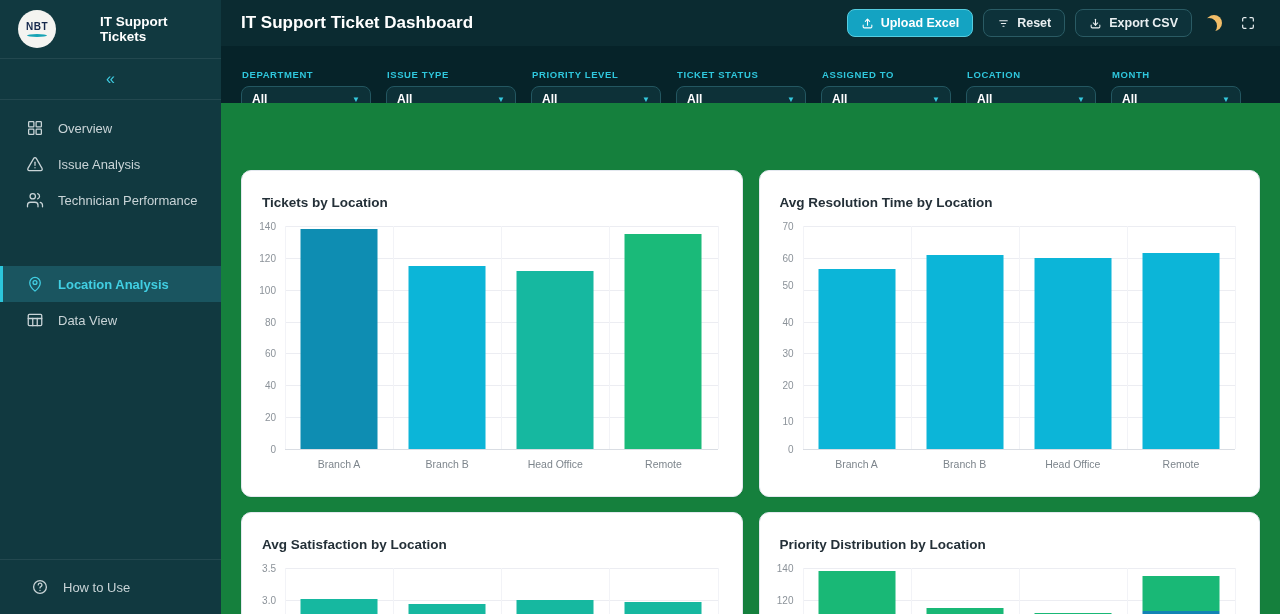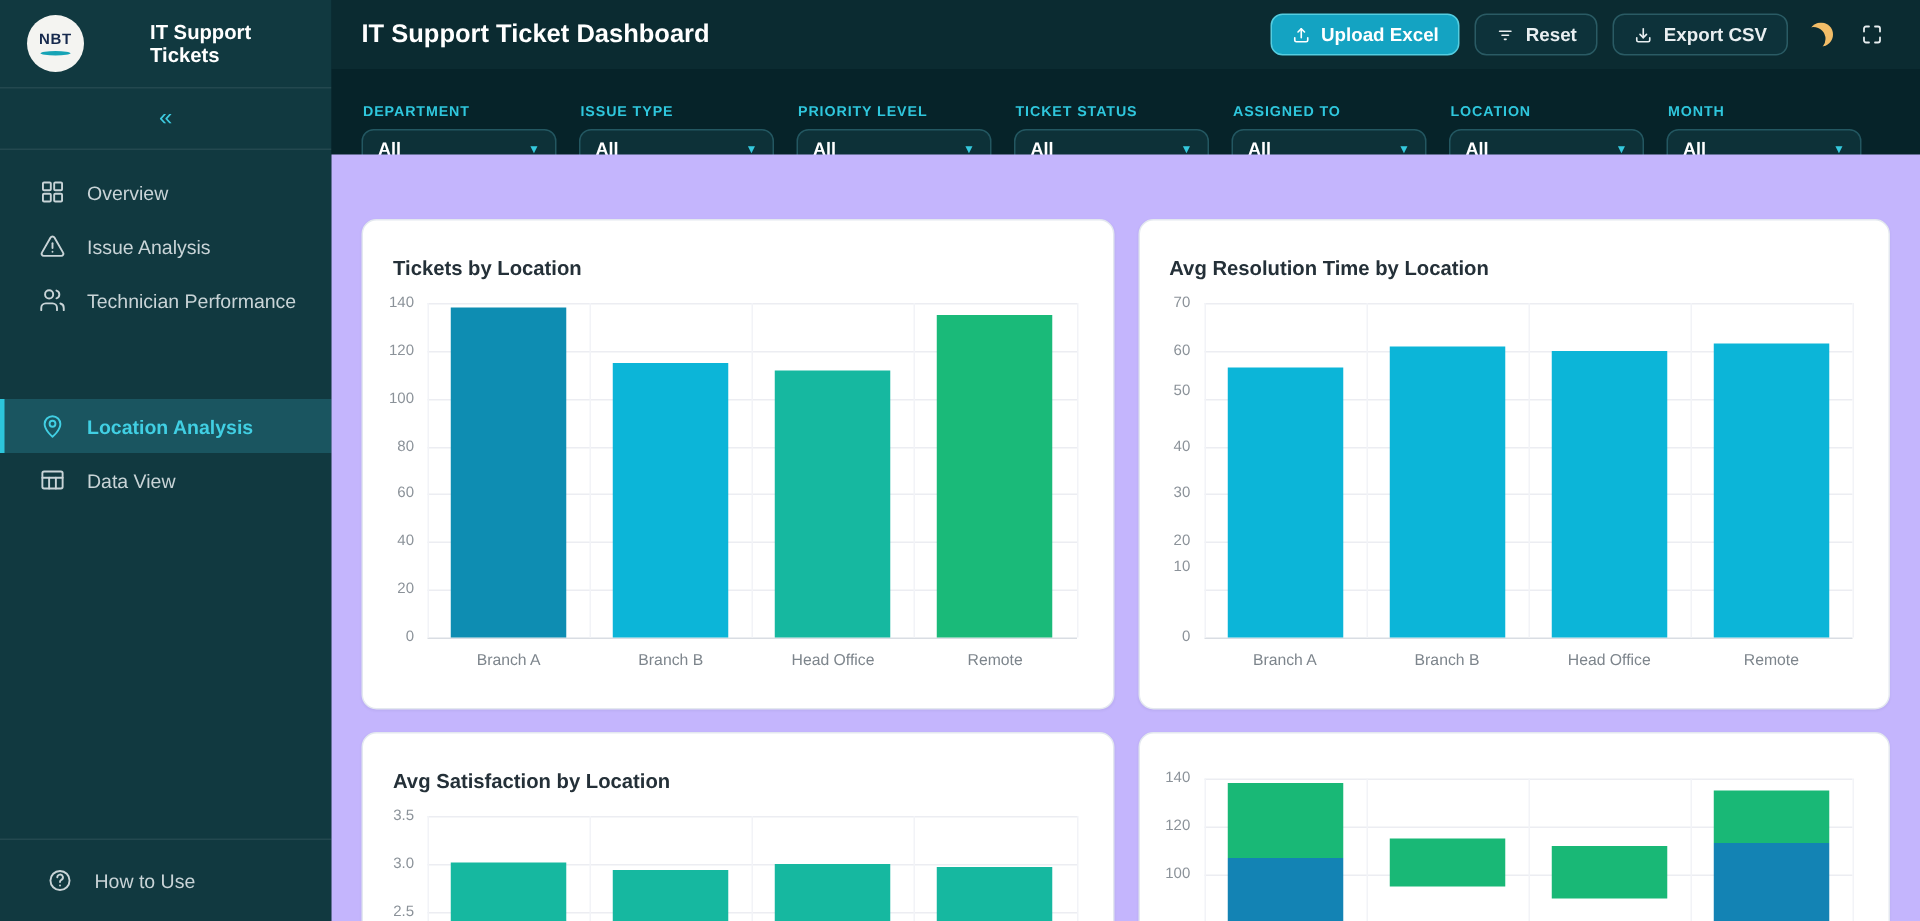--- a/index.html
+++ b/index.html
@@ -34,21 +34,21 @@
   .icon-btn { background:none; border:none; cursor:pointer; display:flex; align-items:center; justify-content:center; width:24px; height:24px; }
   .moon { width:16px; height:16px; border-radius:50%; box-shadow:inset -5px 3px 0 0 #f2bd68; }
   .fs-svg { width:16px; height:16px; stroke:#e8eef0; fill:none; stroke-width:1.8; stroke-linecap:round; }
 
   .filterbar { height:57px; background:#062329; display:flex; gap:15px; padding:8px 20px 0; }
   .filter { width:130px; }
   .filter-label { color:#2fc7dd; font-size:9.5px; font-weight:700; letter-spacing:.6px; margin:15px 0 6px 1px; }
   .filter-select { height:26px; background:#0d3138; border:1px solid #235761; border-radius:8px; display:flex; align-items:center; justify-content:space-between; padding:0 10px; color:#ffffff; font-size:12px; font-weight:700; cursor:pointer; }
   .caret { color:#35c9de; font-size:8px; }
 
-  .content { flex:1; background:#c4b5fd; overflow:hidden; padding:43px 20px 0; display:grid; grid-template-columns:1fr 1fr; grid-template-rows:327px 327px; gap:15px 16px; }
+  .content { flex:1; background:#15803d; overflow:hidden; padding:67px 20px 0; display:grid; grid-template-columns:1fr 1fr; grid-template-rows:327px 327px; gap:15px 16px; }
   .card { background:#ffffff; border:1px solid #e3e8ef; border-radius:10px; padding:18px 18px 0; box-shadow:0 1px 2px rgba(16,24,40,.05); }
   .chart-title { font-size:13.5px; font-weight:700; color:#243038; margin:6px 0 16px 2px; }
   .plot { position:relative; height:223px; margin:12px 6px 0 25px; }
   .gridline-h { position:absolute; left:0; right:0; height:1px; background:#ecedf2; }
   .gridline-h.axis { background:#d9dde3; }
   .gridline-v { position:absolute; top:0; bottom:0; width:1px; background:#f2f3f7; }
   .ytick { position:absolute; right:calc(100% + 9px); transform:translateY(-50%); font-size:10px; color:#8b9299; white-space:nowrap; }
   .bar { position:absolute; transform:translateX(-50%); width:17.8%; }
   .xlabels { display:flex; margin:9px 6px 0 25px; }
   .xlabel { flex:1; text-align:center; font-size:10.5px; color:#7d858c; }
@@ -256,21 +256,21 @@
             <span class="xlabel">Head Office</span>
             <span class="xlabel">Remote</span>
           </div>
       </section>
       <section class="card">
         <h2 class="chart-title">Avg Resolution Time by Location</h2>
         <div class="plot">
             <div class="gridline-h axis" style="top: 223px;"></div>
             <div class="ytick" style="top: 223px;">0</div>
             <div class="gridline-h" style="top: 191.143px;"></div>
-            <div class="ytick" style="top: 176px;">10</div>
+            <div class="ytick" style="top: 195px;">10</div>
             <div class="gridline-h" style="top: 159.286px;"></div>
             <div class="ytick" style="top: 159.286px;">20</div>
             <div class="gridline-h" style="top: 127.429px;"></div>
             <div class="ytick" style="top: 127.429px;">30</div>
             <div class="gridline-h" style="top: 95.5714px;"></div>
             <div class="ytick" style="top: 95.5714px;">40</div>
             <div class="gridline-h" style="top: 63.7143px;"></div>
             <div class="ytick" style="top: 59px;">50</div>
             <div class="gridline-h" style="top: 31.8571px;"></div>
             <div class="ytick" style="top: 31.8571px;">60</div>
@@ -308,20 +308,21 @@
             <div class="gridline-v" style="left: 75%;"></div>
             <div class="gridline-v" style="left: 100%;"></div>
             <div class="bar" style="left: 12.5%; bottom: 0px; height: 192.417px; background: rgb(22, 184, 160);"></div>
             <div class="bar" style="left: 37.5%; bottom: 0px; height: 187.32px; background: rgb(22, 184, 160);"></div>
             <div class="bar" style="left: 62.5%; bottom: 0px; height: 191.143px; background: rgb(22, 184, 160);"></div>
             <div class="bar" style="left: 87.5%; bottom: 0px; height: 189.231px; background: rgb(22, 184, 160);"></div>
           </div>
 
       </section>
       <section class="card">
+        <h2 class="chart-title">Priority Distribution by Location</h2>
         <div class="plot">
             <div class="gridline-h" style="top: 63.7143px;"></div>
             <div class="ytick" style="top: 63.7143px;">100</div>
             <div class="gridline-h" style="top: 31.8571px;"></div>
             <div class="ytick" style="top: 31.8571px;">120</div>
             <div class="gridline-h" style="top: 0px;"></div>
             <div class="ytick" style="top: 0px;">140</div>
             <div class="gridline-v" style="left: 0%;"></div>
             <div class="gridline-v" style="left: 25%;"></div>
             <div class="gridline-v" style="left: 50%;"></div>

